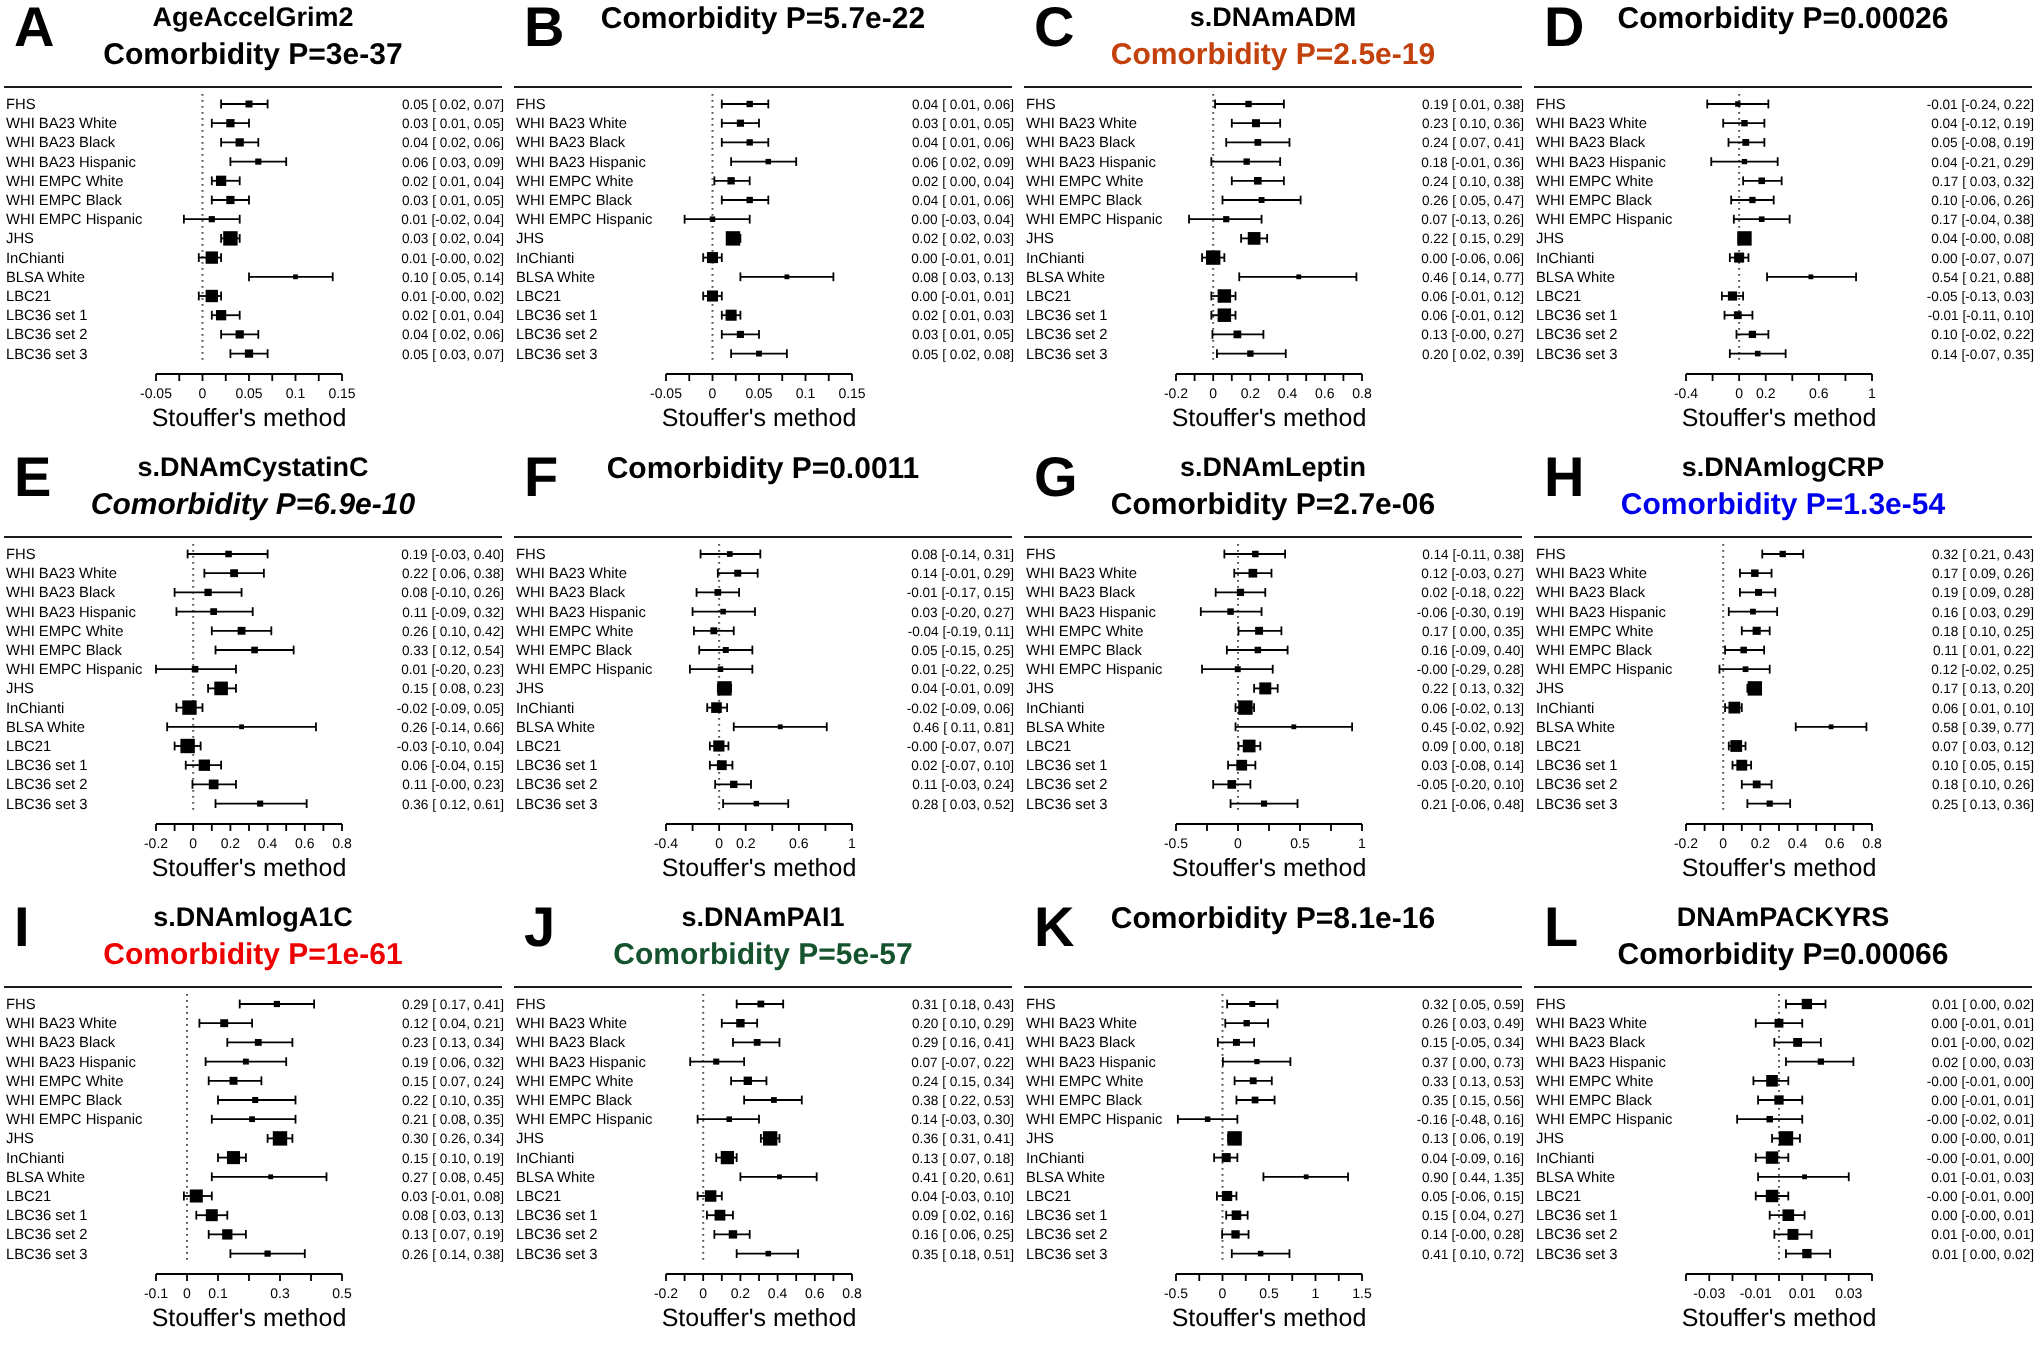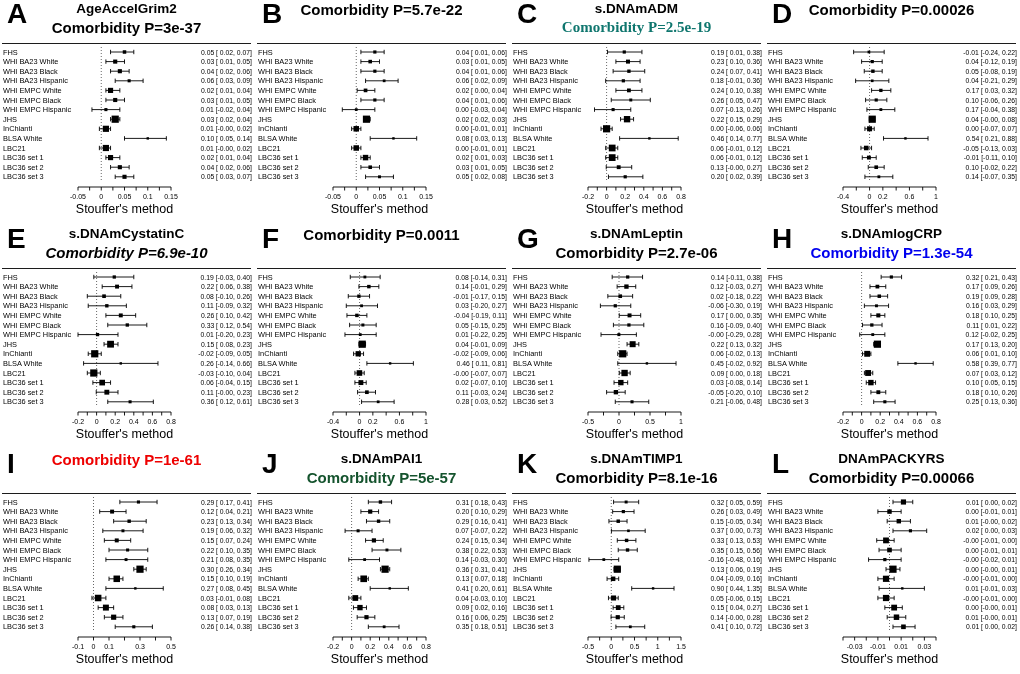--- a/index.html
+++ b/index.html
@@ -239,21 +239,21 @@
         <text x="147.75" y="155" class="tick" text-anchor="middle">0.1</text>
         <text x="171" y="155" class="tick" text-anchor="middle">0.15</text>
         <text x="124.5" y="169" class="xtitle" text-anchor="middle">Stouffer's method</text>
       </svg>
   </div>
 
   <div class="panel">
     <div class="hdr">
       <div class="letter">C</div>
       <div class="t1">s.DNAmADM</div>
-      <div class="t2" style="color: #0f766e; font-family: Liberation Serif, serif;">Comorbidity P=2.5e-19</div>
+      <div class="t2" style="color: #c2410c;">Comorbidity P=2.5e-19</div>
     </div>
     <svg class="plot" width="255" height="180" viewBox="0 0 255 180">
         <line x1="96.6" x2="96.6" y1="3" y2="138" stroke="#555" stroke-width="1" stroke-dasharray="0.9 2.1"></line>
         <text x="3" y="10.5" class="slabel">FHS</text>
         <text x="252" y="10.5" class="vlabel" text-anchor="end">0.19 [ 0.01, 0.38]</text>
         <line x1="97.53" x2="131.94" y1="8" y2="8" stroke="#000" stroke-width="0.9"></line>
         <line x1="97.53" x2="97.53" y1="5.8" y2="10.2" stroke="#000" stroke-width="0.9"></line>
         <line x1="131.94" x2="131.94" y1="5.8" y2="10.2" stroke="#000" stroke-width="0.9"></line>
         <rect x="112.67317965023848" y="6.403179650238474" width="3.193640699523052" height="3.193640699523052" fill="#000"></rect>
         <text x="3" y="20.1" class="slabel">WHI BA23 White</text>
@@ -906,20 +906,21 @@
         <text x="133.8" y="155" class="tick" text-anchor="middle">0.4</text>
         <text x="152.4" y="155" class="tick" text-anchor="middle">0.6</text>
         <text x="171" y="155" class="tick" text-anchor="middle">0.8</text>
         <text x="124.5" y="169" class="xtitle" text-anchor="middle">Stouffer's method</text>
       </svg>
   </div>
 
   <div class="panel">
     <div class="hdr">
       <div class="letter">I</div>
+      <div class="t1">s.DNAmlogA1C</div>
       <div class="t2" style="color: rgb(238, 0, 0);">Comorbidity P=1e-61</div>
     </div>
     <svg class="plot" width="255" height="180" viewBox="0 0 255 180">
         <line x1="93.5" x2="93.5" y1="3" y2="138" stroke="#555" stroke-width="1" stroke-dasharray="0.9 2.1"></line>
         <text x="3" y="10.5" class="slabel">FHS</text>
         <text x="252" y="10.5" class="vlabel" text-anchor="end">0.29 [ 0.17, 0.41]</text>
         <line x1="119.85000000000001" x2="157.05" y1="8" y2="8" stroke="#000" stroke-width="0.9"></line>
         <line x1="119.85000000000001" x2="119.85000000000001" y1="5.8" y2="10.2" stroke="#000" stroke-width="0.9"></line>
         <line x1="157.05" x2="157.05" y1="5.8" y2="10.2" stroke="#000" stroke-width="0.9"></line>
         <rect x="136.8913793103448" y="6.441379310344828" width="3.1172413793103453" height="3.1172413793103453" fill="#000"></rect>
@@ -1128,21 +1129,20 @@
         <text x="133.8" y="155" class="tick" text-anchor="middle">0.4</text>
         <text x="152.4" y="155" class="tick" text-anchor="middle">0.6</text>
         <text x="171" y="155" class="tick" text-anchor="middle">0.8</text>
         <text x="124.5" y="169" class="xtitle" text-anchor="middle">Stouffer's method</text>
       </svg>
   </div>
 
   <div class="panel">
     <div class="hdr">
       <div class="letter">K</div>
-      <div class="t1">s.DNAmTIMP1</div>
       <div class="t2" style="color: rgb(0, 0, 0);">Comorbidity P=8.1e-16</div>
     </div>
     <svg class="plot" width="255" height="180" viewBox="0 0 255 180">
         <line x1="101.25" x2="101.25" y1="3" y2="138" stroke="#555" stroke-width="1" stroke-dasharray="0.9 2.1"></line>
         <text x="3" y="10.5" class="slabel">FHS</text>
         <text x="252" y="10.5" class="vlabel" text-anchor="end">0.32 [ 0.05, 0.59]</text>
         <line x1="103.575" x2="128.685" y1="8" y2="8" stroke="#000" stroke-width="0.9"></line>
         <line x1="103.575" x2="103.575" y1="5.8" y2="10.2" stroke="#000" stroke-width="0.9"></line>
         <line x1="128.685" x2="128.685" y1="5.8" y2="10.2" stroke="#000" stroke-width="0.9"></line>
         <rect x="114.65592592592593" y="6.525925925925926" width="2.948148148148148" height="2.948148148148148" fill="#000"></rect>

